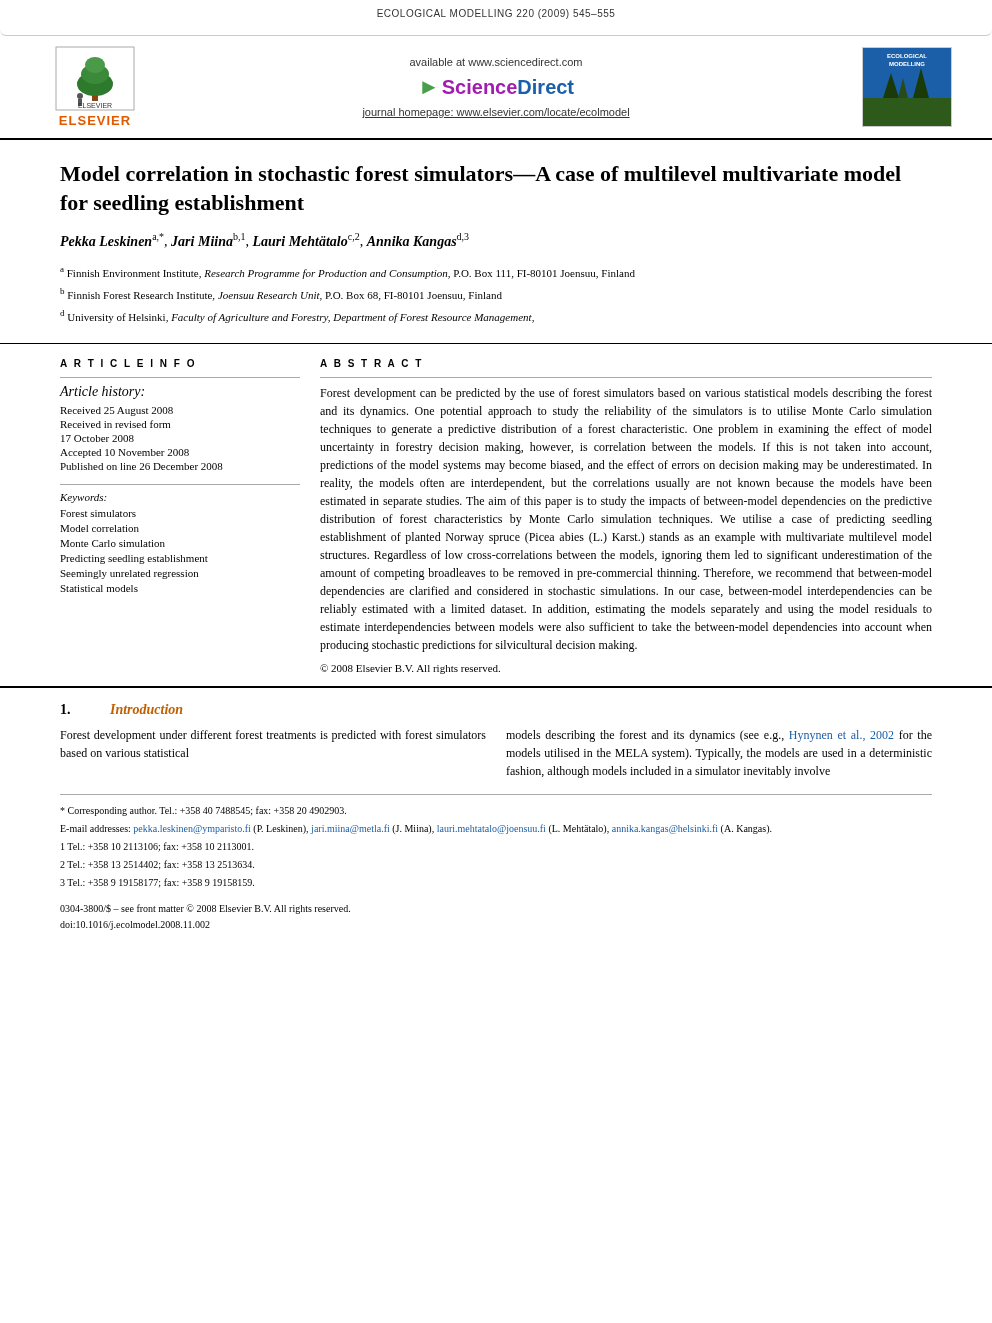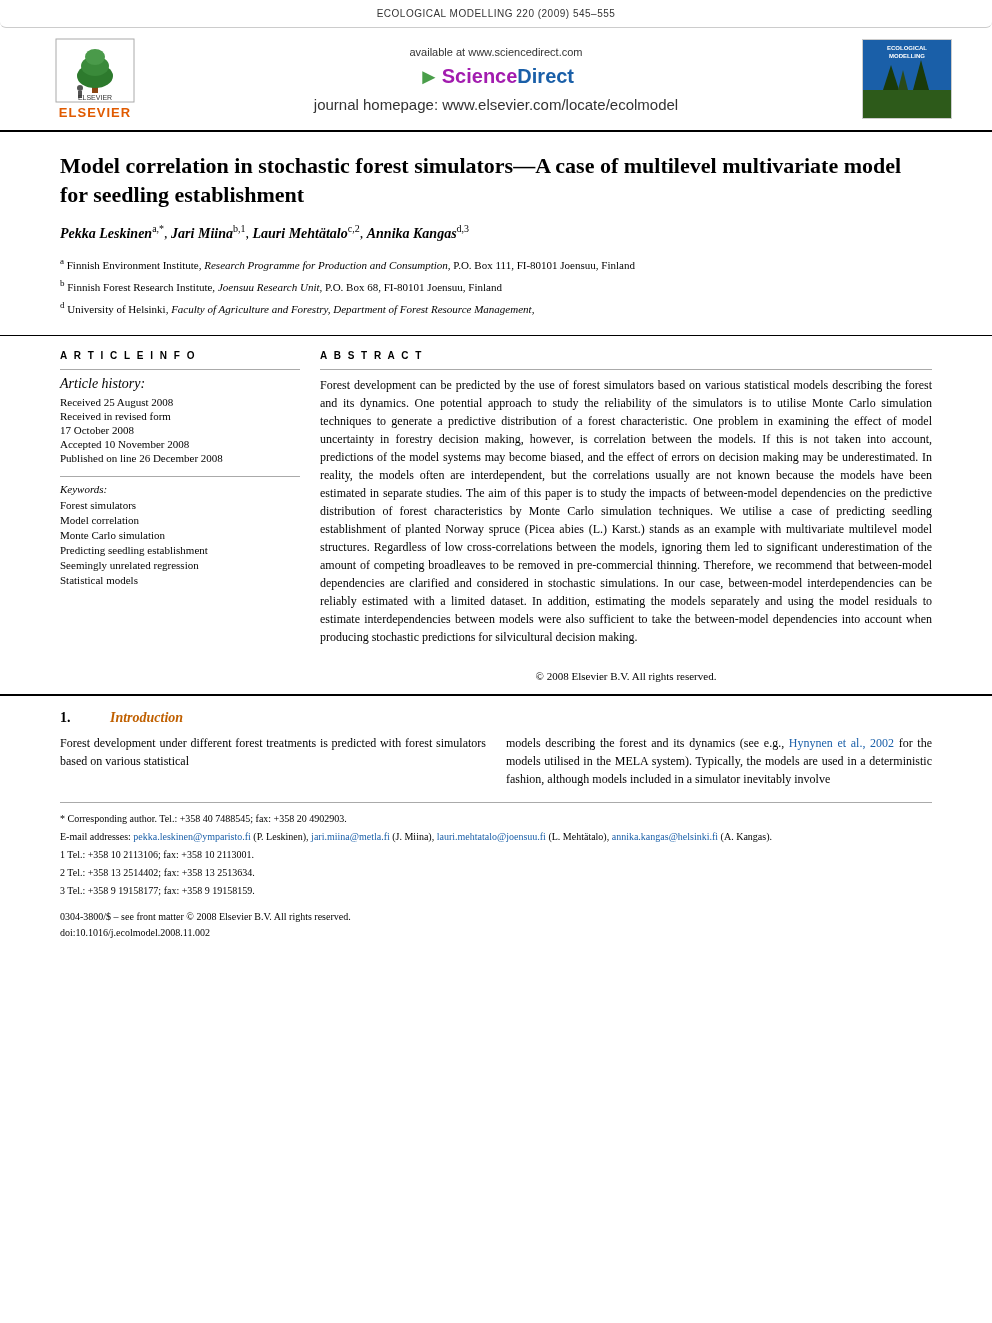--- a/index.html
+++ b/index.html
@@ -15,21 +15,21 @@
       width: 992px;
       min-height: 1323px;
       background: #fff;
       padding: 0;
     }
     
     .journal-header {
       text-align: center;
       font-size: 10px;
       letter-spacing: 0.5px;
-      padding: 8px 0 8px;
+      padding: 8px 0 16px;
       border-bottom: 1px solid #ccc;
       font-family: Arial, sans-serif;
       color: #333;
       border-radius: 6px;
     }
     
     .publisher-header {
       display: flex;
       align-items: center;
       padding: 10px 40px;
@@ -80,23 +80,24 @@
       font-family: Arial, sans-serif;
       font-weight: bold;
     }
     .sd-direct {
       color: #1a5fa8;
       font-size: 20px;
       font-family: Arial, sans-serif;
       font-weight: bold;
     }
     .homepage-text {
-      font-size: 15px;
+      font-size: 11px;
       font-family: Arial, sans-serif;
       color: #333;
+      text-decoration: underline;
     }
     .eco-model-logo {
       width: 110px;
       display: flex;
       flex-direction: column;
       align-items: flex-end;
     }
     .eco-box {
       width: 90px;
       height: 80px;
@@ -194,23 +195,23 @@
     .abstract-box {
       border-top: 1px solid #aaa;
       padding-top: 6px;
     }
     .abstract-text {
       font-size: 12px;
       line-height: 1.5;
       text-align: justify;
     }
     .copyright-line {
-      text-align: center;
-      font-size: 11px;
-      margin-top: 24px;
+      text-align: left;
+      font-size: 11px;
+      margin-top: 8px;
     }
     
     .intro-section {
       padding: 14px 60px 0;
       border-top: 2px solid #000;
       margin-top: 12px;
     }
     .intro-header {
       display: flex;
       gap: 30px;

